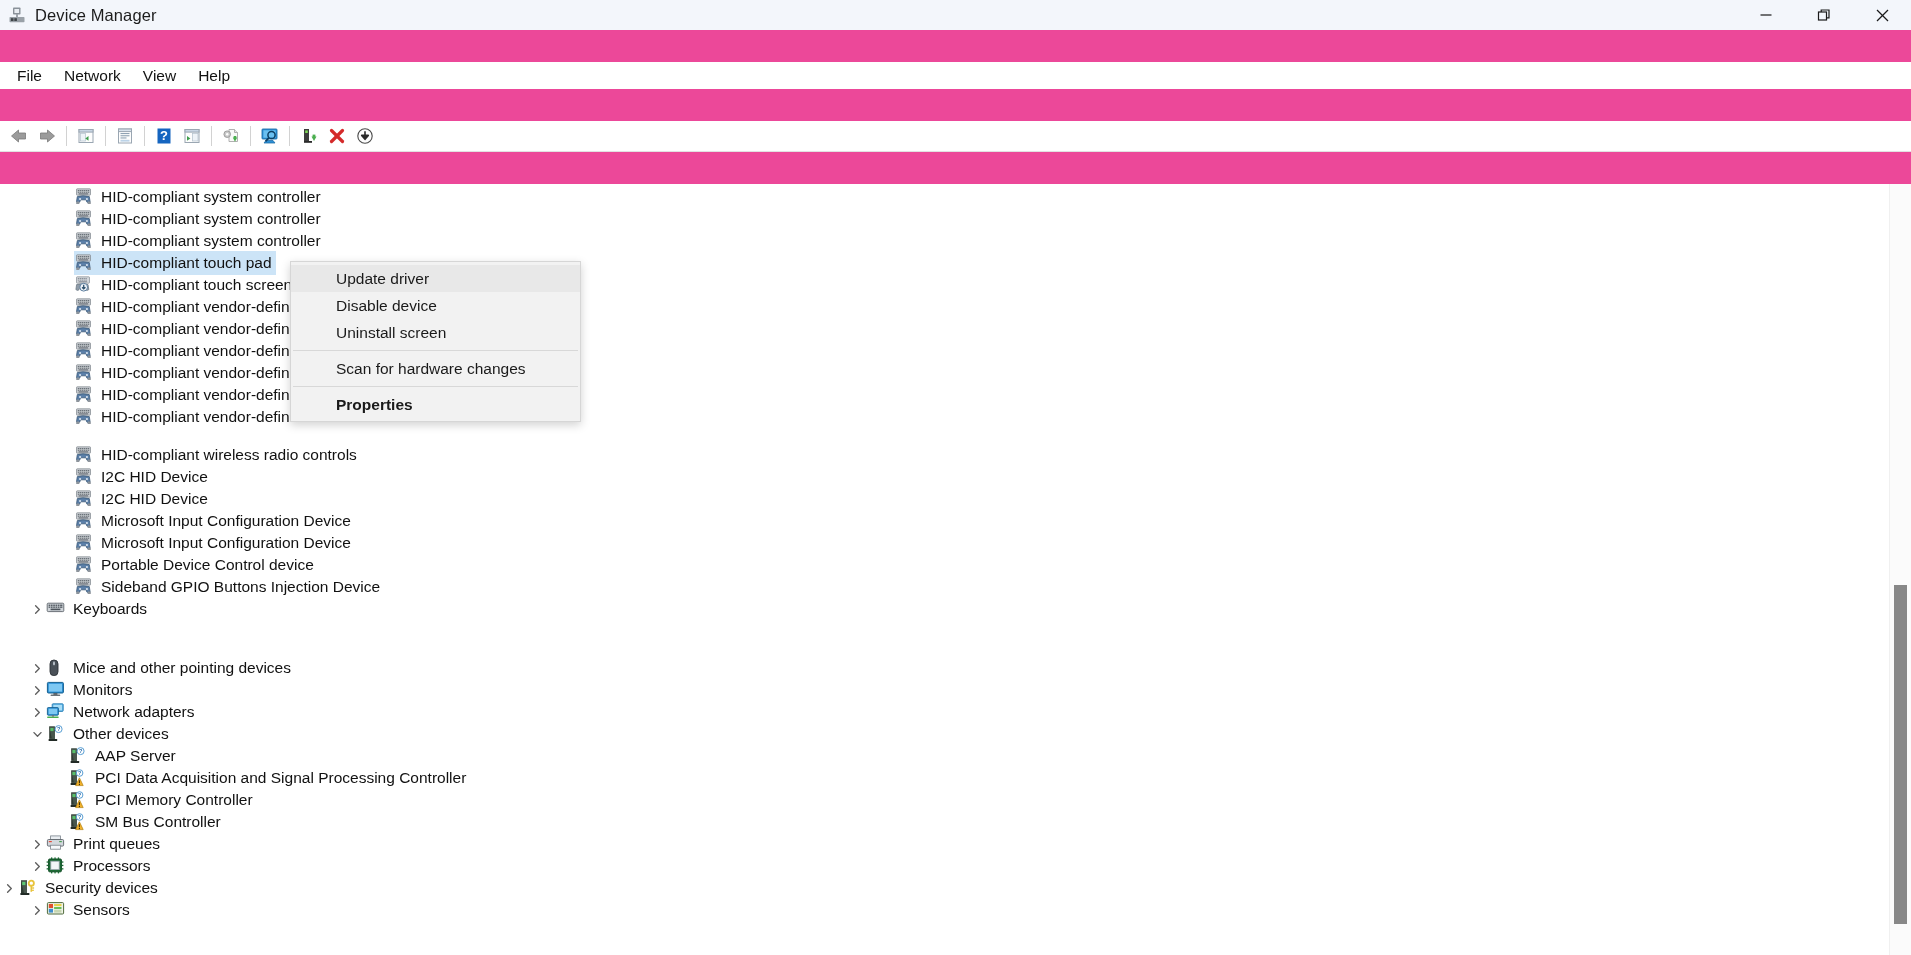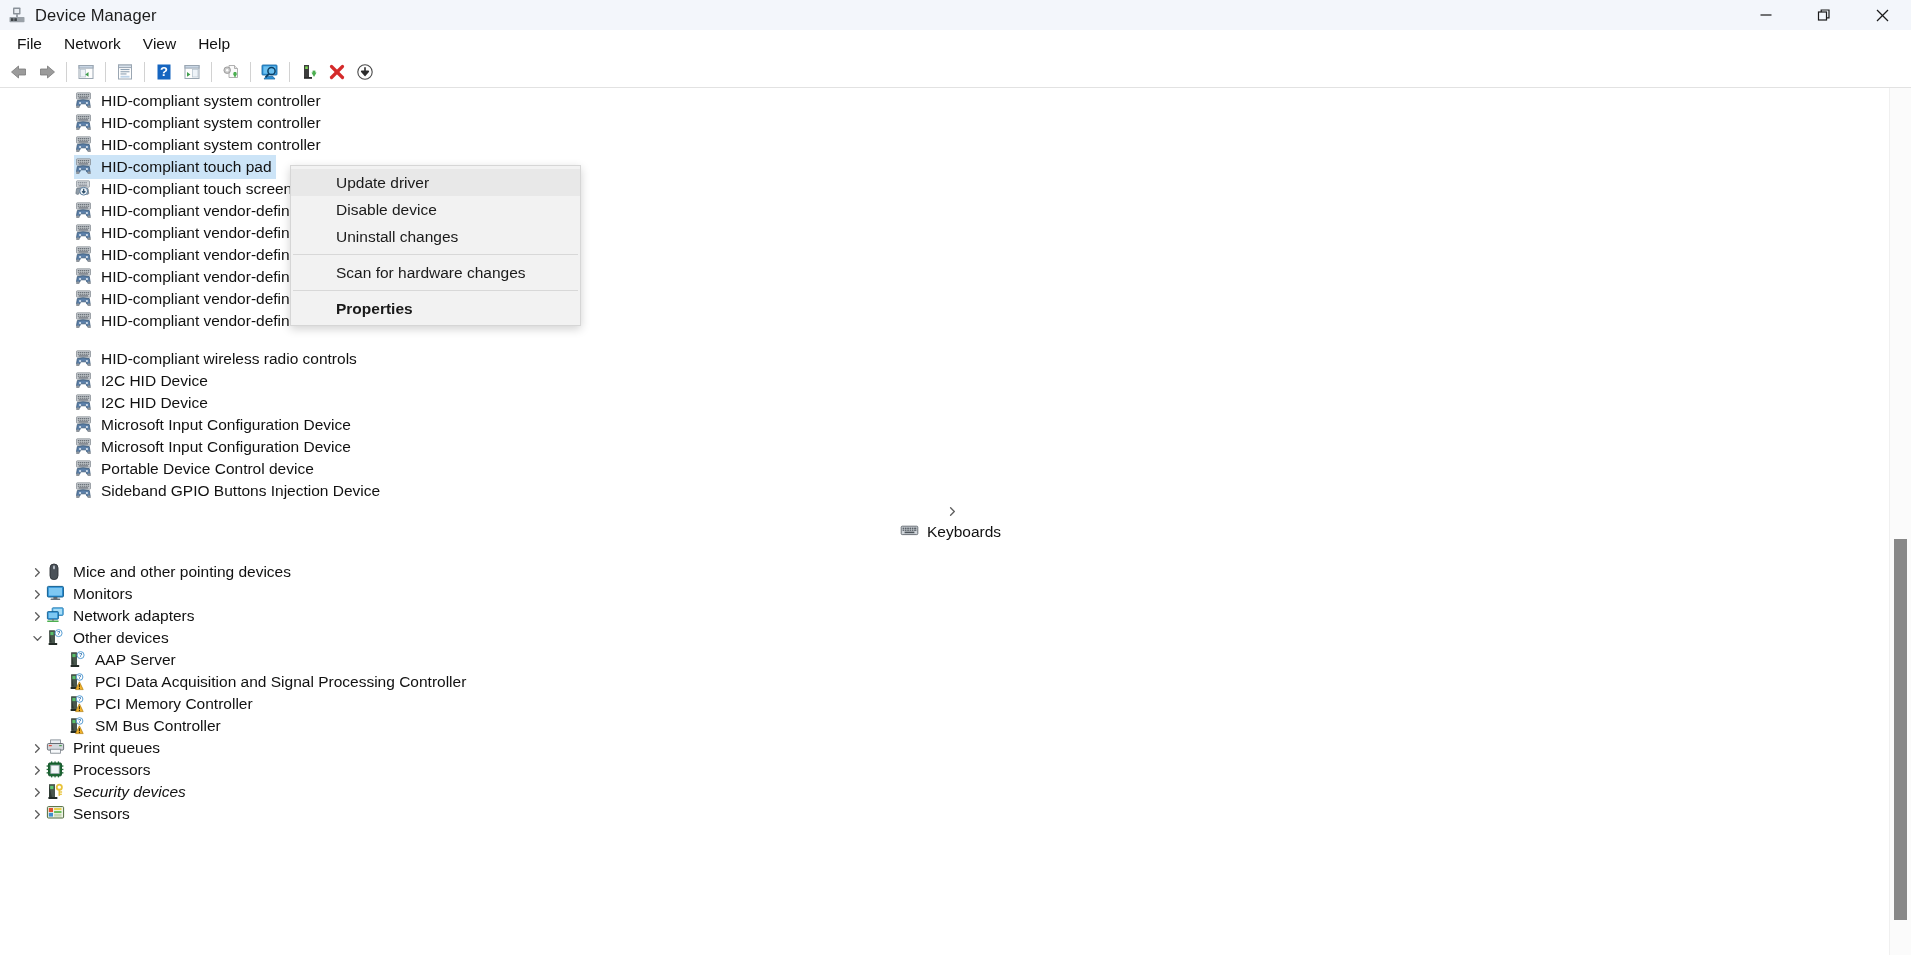--- a/index.html
+++ b/index.html
@@ -5,22 +5,22 @@
   * { box-sizing: border-box; margin: 0; padding: 0; }
   html, body {
     width: 1911px; height: 955px;
     background: #ffffff;
     font-family: "Liberation Sans", sans-serif;
     overflow: hidden;
   }
   #app {
     position: relative;
     width: 1911px; height: 955px;
-    background: #be185d;
-    display: flex; flex-direction: column;
+    background: #ec4899;
+    display: flex; flex-direction: column; gap: 32px;
   }
 
   
   .titlebar {
     height: 30px;
     background: #f3f6fb;
     display: flex; align-items: center;
     flex: 0 0 30px;
     position: relative;
   }
@@ -789,21 +789,21 @@
         </g>
         <path d="M3.3 8.6 q5.5 -1.6 12 0 l0.8 5.2 q-1.6 1.6 -3.3 0.2 l-0.6 -2.2 h-5.8 l-0.6 2.2 q-1.7 1.4 -3.3 -0.2 z" fill="#5b7fa8" stroke="#3e5a79" stroke-width="0.8" stroke-linejoin="round"></path>
         <circle cx="6.1" cy="11" r="1.1" fill="#d9e4ef"></circle>
         <circle cx="12.9" cy="11" r="1.1" fill="#d9e4ef"></circle>
         <rect x="2.2" y="13.4" width="3.2" height="2.6" rx="0.6" fill="#8d949b"></rect>
         <rect x="13.6" y="13.4" width="3.2" height="2.6" rx="0.6" fill="#8d949b"></rect>
       </svg></span>
             <span class="lbl">Sideband GPIO Buttons Injection Device</span>
           </span>
         </div>
-        <div class="row" style="padding-left: 16px; flex-direction: column;">
+        <div class="row" style="padding-left: 28px;">
           <span class="chev">
             <svg width="11" height="11" viewBox="0 0 11 11">
               <path d="M3.6 1.8 L7.3 5.5 L3.6 9.2" fill="none" stroke="#5f5f5f" stroke-width="1.35" stroke-linecap="round" stroke-linejoin="round"></path>
             </svg>
           </span>
           <span class="selbg">
             <span class="ico"><svg width="19" height="15" viewBox="0 0 19 15">
         <rect x="1.2" y="3.2" width="16.6" height="8.4" rx="1" fill="#cfd4d9" stroke="#5d646b" stroke-width="0.9"></rect>
         <g fill="#4d545b">
           <rect x="2.6" y="4.6" width="1.7" height="1.3"></rect>
@@ -990,21 +990,21 @@
                   <rect x="0.6" y="7.8" width="1.8" height="1.3"></rect>
           <rect x="0.6" y="11.2" width="1.8" height="1.3"></rect>
           <rect x="15.6" y="4.4" width="1.8" height="1.3"></rect>
                   <rect x="15.6" y="7.8" width="1.8" height="1.3"></rect>
           <rect x="15.6" y="11.2" width="1.8" height="1.3"></rect>
         </g>
       </svg></span>
             <span class="lbl">Processors</span>
           </span>
         </div>
-        <div class="row" style="padding-left: 28px; font-style: italic;">
+        <div class="row" style="">
           <span class="chev">
             <svg width="11" height="11" viewBox="0 0 11 11">
               <path d="M3.6 1.8 L7.3 5.5 L3.6 9.2" fill="none" stroke="#5f5f5f" stroke-width="1.35" stroke-linecap="round" stroke-linejoin="round"></path>
             </svg>
           </span>
           <span class="selbg">
             <span class="ico"><svg width="18" height="17" viewBox="0 0 18 17">
         <path d="M3 1.4 h6 v12.6 h-6 z" fill="#2f3a33"></path>
         <path d="M3 1.4 h6 v12.6 h-3.1 z" fill="#4a574e"></path>
         <rect x="4.2" y="2.9" width="3.2" height="3.2" fill="#5ec873"></rect>
@@ -1038,21 +1038,21 @@
       </div>
 
     <div class="ctxmenu" id="ctxmenu" style="left:266px; top:77px; width:291px;margin-left:24px;">
         <div class="ctx-item hl">
           <span>Update driver</span>
         </div>
         <div class="ctx-item">
           <span>Disable device</span>
         </div>
         <div class="ctx-item">
-          <span>Uninstall changes</span>
+          <span>Uninstall screen</span>
         </div>
         <div class="ctx-sep"></div>
         <div class="ctx-item">
           <span>Scan for hardware changes</span>
         </div>
         <div class="ctx-sep"></div>
         <div class="ctx-item bold">
           <span>Properties</span>
         </div>
       </div>

